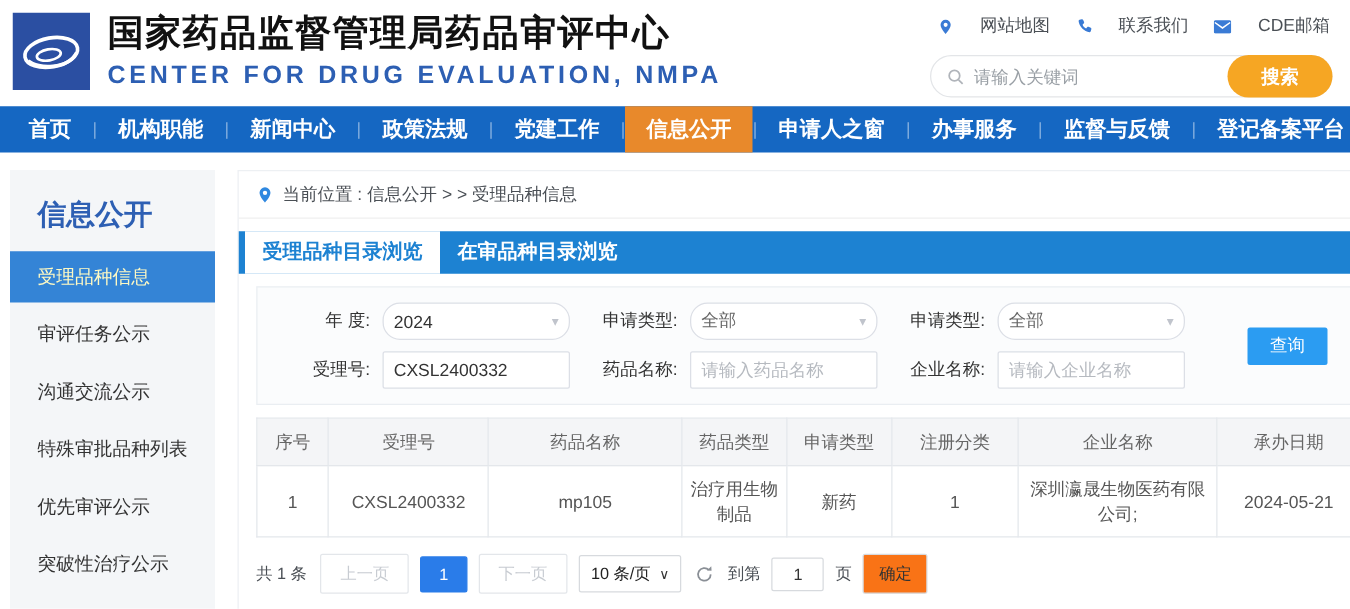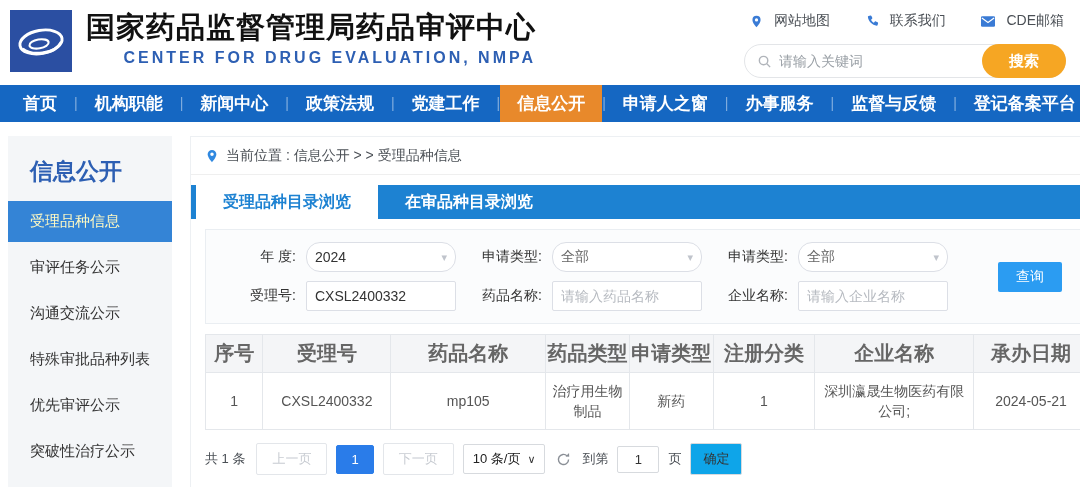--- a/index.html
+++ b/index.html
@@ -3,26 +3,26 @@
 <meta charset="utf-8">
 <style>
   * { margin:0; padding:0; box-sizing:border-box; }
   html,body { width:1080px; height:487px; overflow:hidden; background:#fff;
     font-family:"Liberation Sans","DejaVu Sans",sans-serif; }
   .page { width:1080px; height:487px; background:#fff; position:relative; }
 
   
   .header { height:85px; display:flex; align-items:flex-start; padding:8px 14px 0 10px; }
   .logo { width:62px; height:62px; flex:0 0 62px; margin-top:2px; cursor:pointer; }
-  .title-block { margin-left:14px; padding-top:2px;text-align:right; }
+  .title-block { margin-left:14px; padding-top:2px; }
   .site-title { font-size:29px; font-weight:bold; color:#111; letter-spacing:1px; line-height:34px; }
-  .site-subtitle { font-size:16px; font-weight:bold; color:var(--brand-blue,#2d5fb3); letter-spacing:3px; margin-top:5px; }
+  .site-subtitle { font-size:20px; font-weight:bold; color:var(--brand-blue,#2d5fb3); letter-spacing:3px; margin-top:5px; }
   .header-right { margin-left:auto; width:322px; padding-top:2px; }
   .quick-links { display:flex; justify-content:space-between; align-items:center; padding:2px 2px 0 6px; }
-  .qlink { display:inline-flex; align-items:center; gap:11px; font-size:14px; color:#4a4f55; cursor:pointer; }
+  .qlink { display:inline-flex; align-items:center; gap:21px; font-size:14px; color:#4a4f55; cursor:pointer; }
   .qicon { display:inline-flex; align-items:center; }
   .search-row { margin-top:14px; position:relative; height:50px; }
   .search-pill { width:100%; height:34px; border:1px solid #e3e5e8; border-radius:17px; background:#fff;
     display:flex; align-items:center; padding:0 90px 0 12px; }
   .search-pill input { border:none; outline:none; font-size:14px; color:#333; width:100%;
     margin-left:7px; background:transparent; font-family:inherit; }
   .search-pill input::placeholder { color:#9aa0a6; }
   .search-btn { position:absolute; right:0; top:0; height:34px; width:84px; border:none;
     border-radius:17px; background:var(--search-orange,#f6a623); color:#fff; font-size:15px;
     font-weight:bold; cursor:pointer; font-family:Liberation Serif, serif; }
@@ -40,59 +40,59 @@
   .sidebar-title { color:var(--brand-blue,#1c64c8); font-size:23px; font-weight:bold; padding:4px 0 14px 22px; }
   .side-item { font-size:15px; color:#333; padding:11px 0 11px 22px; margin-bottom:5px; cursor:pointer; }
   .side-item.active { background:var(--active-blue,#3484d6); color:#fef9c3; }
 
   .main { flex:1; background:#fff; border:1px solid #edf0f3; min-height:332px; }
 
   .breadcrumb { display:flex; align-items:center; gap:7px; font-size:14px; color:#4a4f55;
     padding:10px 14px 9px 14px; border-bottom:1px solid #efefef; }
 
   .tabbar { background:var(--tab-blue,#1d82d2); height:34px; display:flex; margin-top:10px; padding-left:5px; }
-  .tab { color:#fff; font-size:16px; font-weight:bold; line-height:34px; padding:0 27px; cursor:pointer; }
+  .tab { color:#fff; font-size:16px; font-weight:bold; line-height:34px; padding:0 14px; cursor:pointer; }
   .tab.active { background:#fff; color:var(--tab-blue,#1d82d2); }
 
   .form-box { margin:10px 14px 0 14px; border:1px solid #eaeef2; background:#fbfcfd;
     padding:12px 140px 12px 24px; position:relative; }
   .form-grid { display:grid; grid-template-columns:66px 150px 76px 150px 76px 150px; gap:9px 10px; align-items:center; }
   .f-label { font-size:14px; color:#333; text-align:right; white-space:nowrap; }
   .f-select { height:30px; border:1px solid #dcdfe6; background:#fff; border-radius:14px;
     display:flex; align-items:center; padding:0 8px; font-size:14px; color:#666; cursor:pointer; }
   .f-select .arrow { margin-left:auto; color:#c0c4cc; font-size:11px; }
   .f-input { height:30px; border:1px solid #dcdfe6; border-radius:2px; padding:0 8px; font-size:14px;
     color:#333; width:100%; outline:none; font-family:inherit; background:#fff; }
   .f-input::placeholder { color:#b6bac0; }
   .query-btn { position:absolute; right:26px; top:50%; transform:translateY(-50%); width:64px; height:30px;
     background:var(--query-blue,#2b9cf2); color:#fff; border:none; border-radius:2px; font-size:14px;
     cursor:pointer; font-family:inherit; }
 
   .result-table { width:calc(100% - 28px); margin:10px 14px 0 14px; border-collapse:collapse; table-layout:fixed; }
-  .result-table th { background:#f4f5f7; color:#666; font-size:20px; font-weight:bold; height:38px;
+  .result-table th { background:#f4f5f7; color:#666; font-size:14px; font-weight:normal; height:38px;
     border:1px solid #e4e7eb; }
   .result-table td { color:#555; font-size:14px; text-align:center; border:1px solid #e4e7eb;
     padding:8px 6px; height:52px; line-height:20px; }
   .result-table col.c1{width:6.5%} .result-table col.c2{width:14.5%} .result-table col.c3{width:17.5%}
   .result-table col.c4{width:9.5%} .result-table col.c5{width:9.5%} .result-table col.c6{width:11.5%}
   .result-table col.c7{width:18%} .result-table col.c8{width:13%}
 
   .pagination { display:flex; align-items:center; gap:9px; margin:13px 14px 16px 14px; font-size:13px; color:#4a4f55; }
   .pg-total { margin-right:2px; }
   .pg-btn { border:1px solid #e3e6ea; background:#fff; color:#c8ccd2; padding:6px 15px; border-radius:2px;
     font-size:13px; cursor:pointer; font-family:inherit; }
   .pg-num { background:var(--page-blue,#2a7ce9); color:#fff; padding:6px 14px; border-radius:2px;
     font-size:13px; border:1px solid var(--page-blue,#2a7ce9); cursor:pointer; }
   .pg-size { border:1px solid #d7dade; background:#fff; color:#222; padding:5px 9px; border-radius:2px;
     display:inline-flex; align-items:center; gap:7px; cursor:pointer; }
   .pg-size .v { font-size:11px; color:#333; }
   .pg-refresh { display:inline-flex; align-items:center; cursor:pointer; margin:0 2px; }
   .pg-goto-input { width:42px; height:27px; border:1px solid #d7dade; border-radius:2px; text-align:center;
     font-size:13px; color:#333; outline:none; font-family:inherit; }
-  .pg-confirm { border:1px solid #d7dade; background:#0ea5e9; color:#333; padding:6px 12px; border-radius:2px;
+  .pg-confirm { border:1px solid #d7dade; background:#f97316; color:#333; padding:6px 12px; border-radius:2px;
     font-size:13px; cursor:pointer; font-family:inherit; }
 </style>
 </head>
 <body>
 
 <div class="page">
 
   <div class="header">
     <div class="logo">
       <svg viewBox="0 0 64 64" width="62" height="62">

